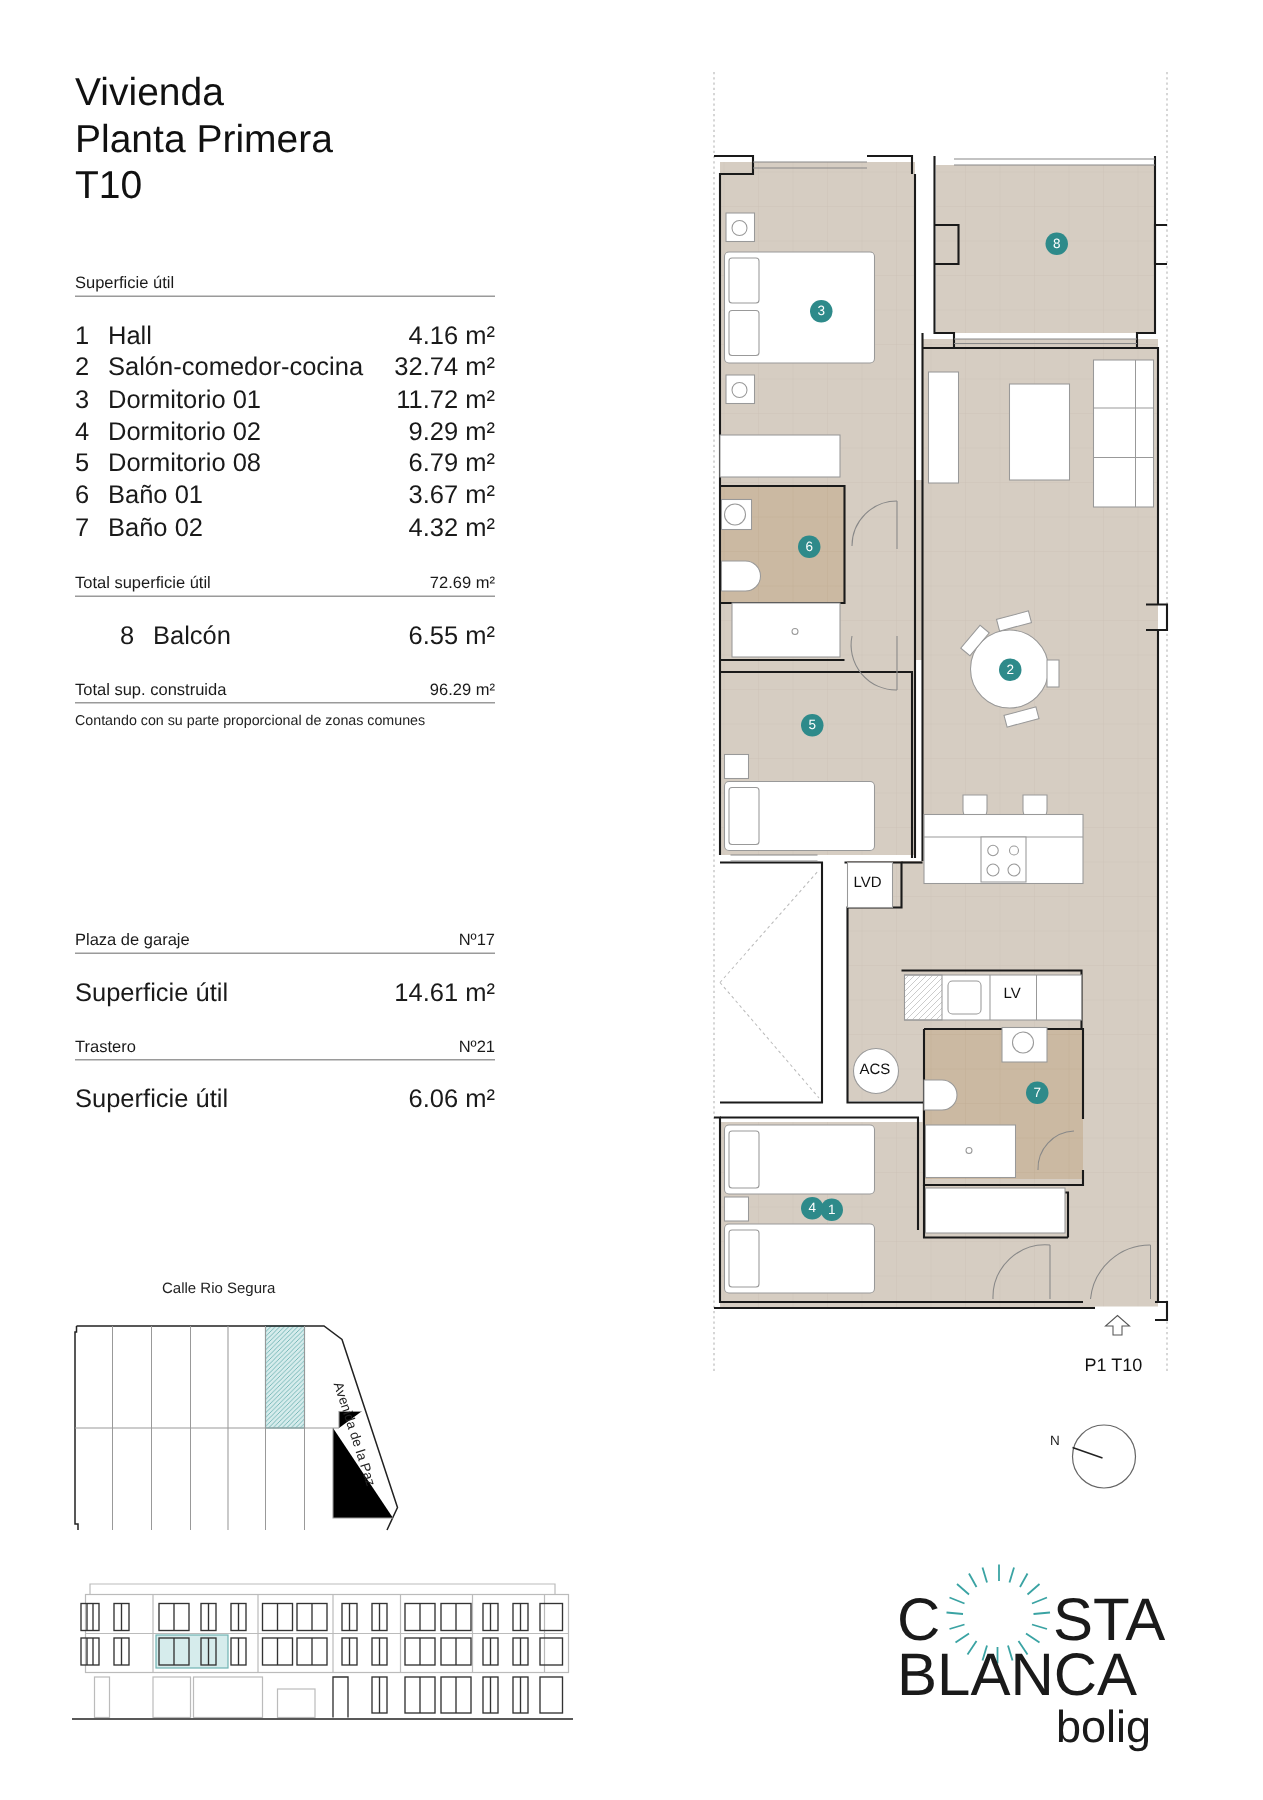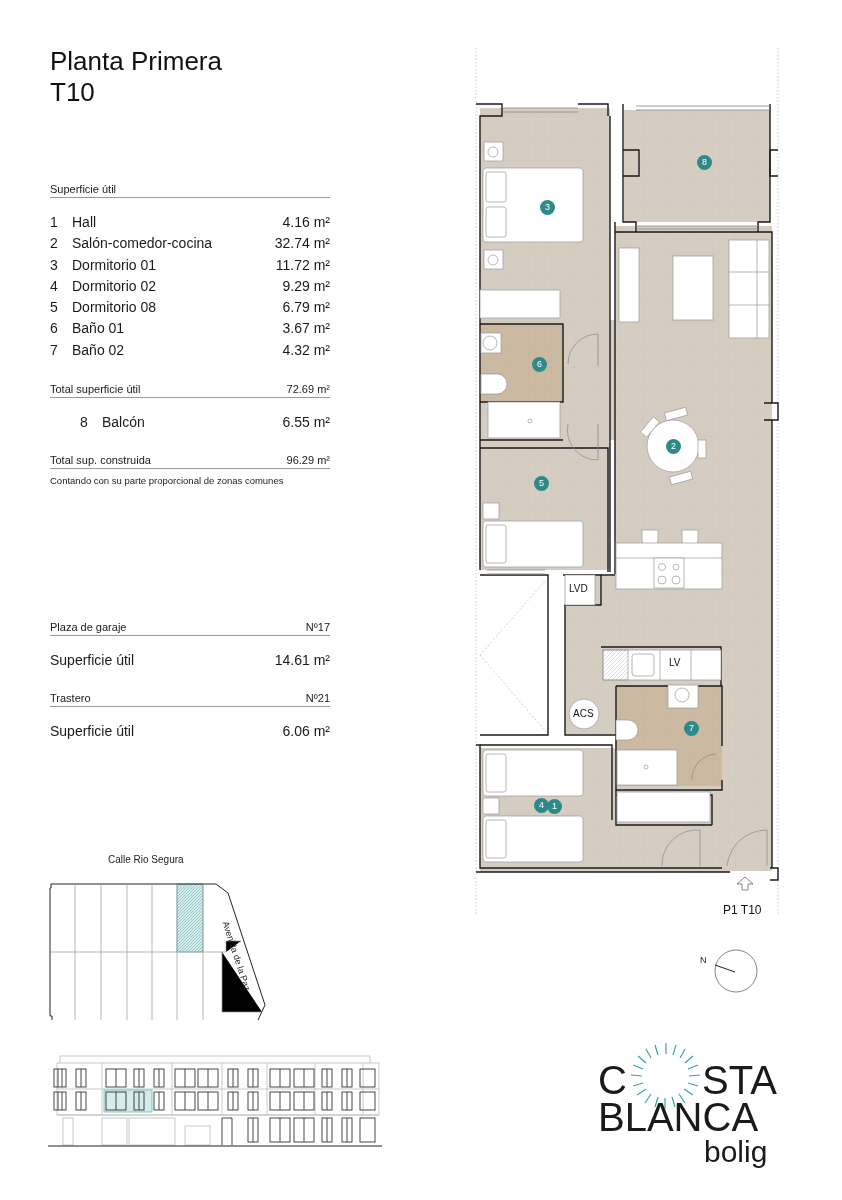--- a/index.html
+++ b/index.html
@@ -3,21 +3,21 @@
 <meta charset="utf-8">
 <style>
   * { box-sizing: border-box; margin: 0; padding: 0; }
   html, body { width: 842px; height: 1200px; background: #ffffff; overflow: hidden; }
   body { position: relative; font-family: "Liberation Sans", "DejaVu Sans", sans-serif; color: #1a1a1a; }
 
   .title { position: absolute; left: 50px; top: 46px; font-size: 26px; line-height: 31px; font-weight: normal; color: #111; }
   .title div { white-space: nowrap; }
 
   .section-head { position: absolute; left: 50px; width: 280px; font-size: 11px; border-bottom: 1px solid #9a9a9a; padding-bottom: 2px; display: flex; justify-content: space-between; }
-  .row { position: absolute; left: 50px; width: 280px; font-size: 14px; display: flex; justify-content: space-between; }
+  .row { position: absolute; left: 50px; width: 280px; font-size: 17px; display: flex; justify-content: space-between; }
   .row .num { display: inline-block; width: 22px; }
   .note { position: absolute; left: 50px; font-size: 9.5px; color: #222; }
 
   .plan { position: absolute; left: 474px; top: 48px; width: 306px; height: 870px; }
   .plan svg { position: absolute; left: 0; top: 0; }
 
   .marker { position: absolute; width: 15px; height: 15px; border-radius: 50%; background: #2e8a8a; color: #fff; font-size: 9px; line-height: 15px; text-align: center; }
   .fixture-label { position: absolute; font-size: 10px; color: #111; }
 
   .unit-label { position: absolute; left: 723px; top: 903px; font-size: 12px; color: #111; }
@@ -31,20 +31,21 @@
   .compass { position: absolute; left: 700px; top: 945px; width: 60px; height: 50px; }
   .compass .n { position: absolute; left: 0; top: 10px; font-size: 9px; }
 
   .logo { position: absolute; left: 598px; top: 1042px; width: 170px; height: 130px; }
   .logo .w { position: absolute; font-size: 40px; line-height: 40px; color: #1a1a1a; letter-spacing: 0px; font-weight: 300; }
 </style>
 </head>
 <body>
 
 <div class="title" data-name="page-title">
+  <div data-name="title-line-1">Vivienda</div>
   <div data-name="title-line-2">Planta Primera</div>
   <div data-name="title-line-3">T10</div>
 </div>
 
 <div class="section-head" style="top:183px;" data-name="superficie-heading">
   <span data-name="superficie-heading-label">Superficie útil</span>
 </div>
 
 <div class="row" style="top:214px;" data-name="room-row">
   <span><span class="num" data-name="room-number">1</span><span data-name="room-name">Hall</span></span>

